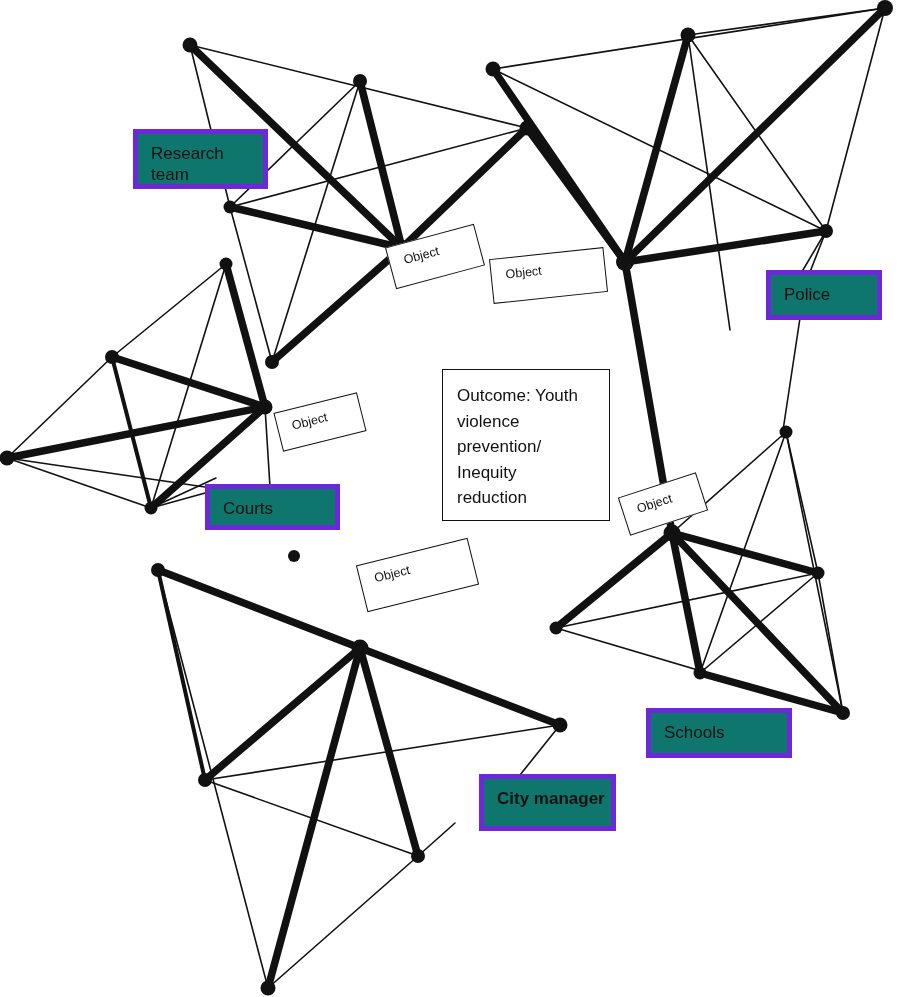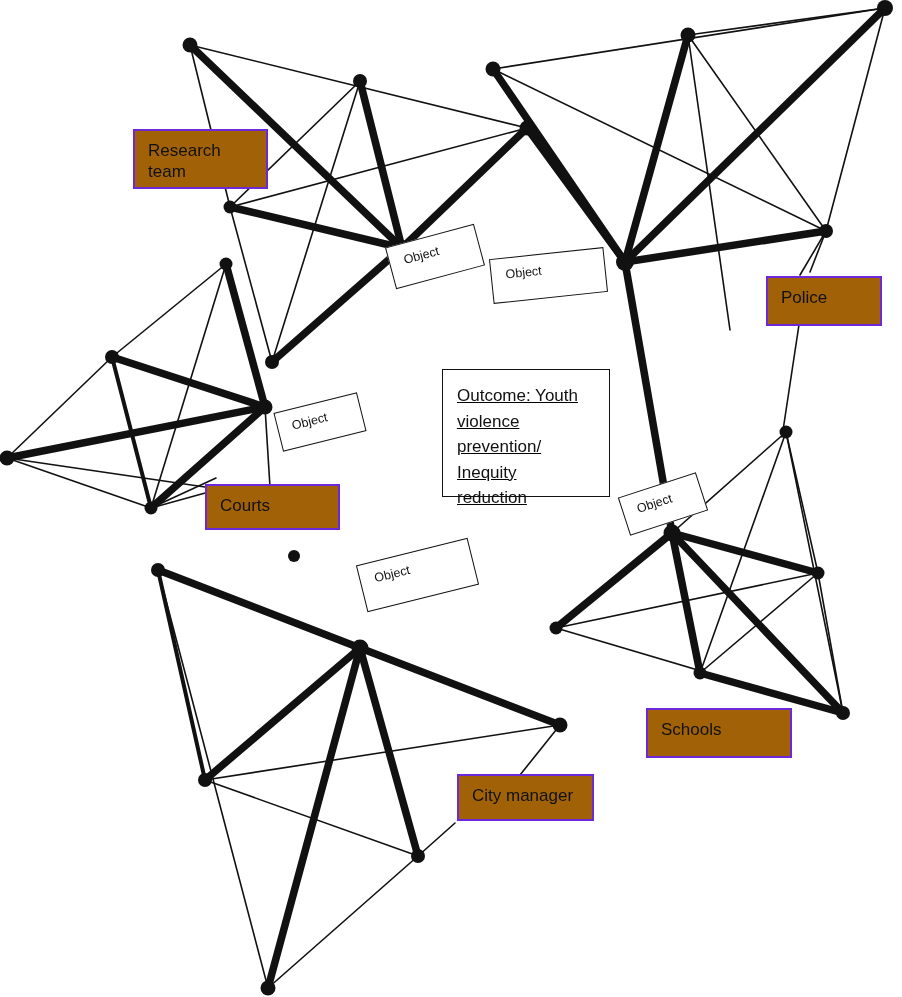--- a/index.html
+++ b/index.html
@@ -1,21 +1,21 @@
 <!DOCTYPE html>
 <html><head>
 <meta charset="utf-8">
 <style>
   html,body{margin:0;padding:0;background:#ffffff;}
   body{width:902px;height:997px;position:relative;overflow:hidden;
        font-family:"Liberation Sans", sans-serif;color:#000;}
   #stage{position:absolute;left:0;top:0;width:902px;height:997px;}
   svg#net{position:absolute;left:0;top:0;width:902px;height:997px;display:block;}
-  .lbl-box{position:absolute;box-sizing:border-box;background:#a16207;
-           border:2px solid #6d28d9;}
+  .lbl-box{position:absolute;box-sizing:border-box;background:#0f766e;
+           border:5px solid #6d28d9;}
   .lbl-box .txt{font-size:17px;line-height:21px;color:#111;display:block;}
   .lbl-pad{padding:9px 0 0 13px;}
   .obj-box{position:absolute;box-sizing:border-box;background:#ffffff;
            border:1px solid #111;}
   .obj-box .txt{font-size:12.5px;color:#111;display:block;padding:9px 0 0 14px;
                 white-space:nowrap;}
   #outcome-box{position:absolute;box-sizing:border-box;background:#ffffff;
                border:1px solid #111;}
   #outcome-box .txt{font-size:17px;line-height:25.5px;color:#111;display:block;
                     padding:13px 0 0 14px;white-space:pre-line;}
@@ -169,37 +169,37 @@
       <circle cx="700" cy="673" r="6.5"></circle>
       <circle cx="843" cy="713" r="7"></circle>
     </g>
   </svg>
 
   <div class="lbl-box" id="box-research-team" style="left:133px;top:129px;width:135px;height:60px;">
     <span class="txt lbl-pad" style="white-space:pre-line;">Research
 team</span>
   </div>
 
-  <div class="lbl-box" id="box-police" style="left:766px;top:270px;width:116px;height:50px;margin-top:6px;">
+  <div class="lbl-box" id="box-police" style="left:766px;top:270px;width:116px;height:50px;">
     <span class="txt lbl-pad">Police</span>
   </div>
 
   <div class="lbl-box" id="box-courts" style="left:205px;top:484px;width:135px;height:46px;">
     <span class="txt lbl-pad">Courts</span>
   </div>
 
   <div class="lbl-box" id="box-schools" style="left:646px;top:708px;width:146px;height:50px;">
     <span class="txt lbl-pad">Schools</span>
   </div>
 
-  <div class="lbl-box" id="box-city-manager" style="left:457px;top:774px;width:137px;height:47px;">
+  <div class="lbl-box" id="box-city-manager" style="left:479px;top:774px;width:137px;height:57px;font-weight:bold;">
     <span class="txt lbl-pad">City manager</span>
   </div>
 
-  <div id="outcome-box" style="left:442px;top:369px;width:168px;height:128px;text-decoration:underline;">
+  <div id="outcome-box" style="left:442px;top:369px;width:168px;height:152px;">
     <span class="txt">Outcome: Youth
 violence
 prevention/
 Inequity
 reduction</span>
   </div>
 
   <div class="obj-box" style="left:389px;top:235px;width:92px;height:43px;transform:rotate(-15deg);">
     <span class="txt">Object</span>
   </div>

